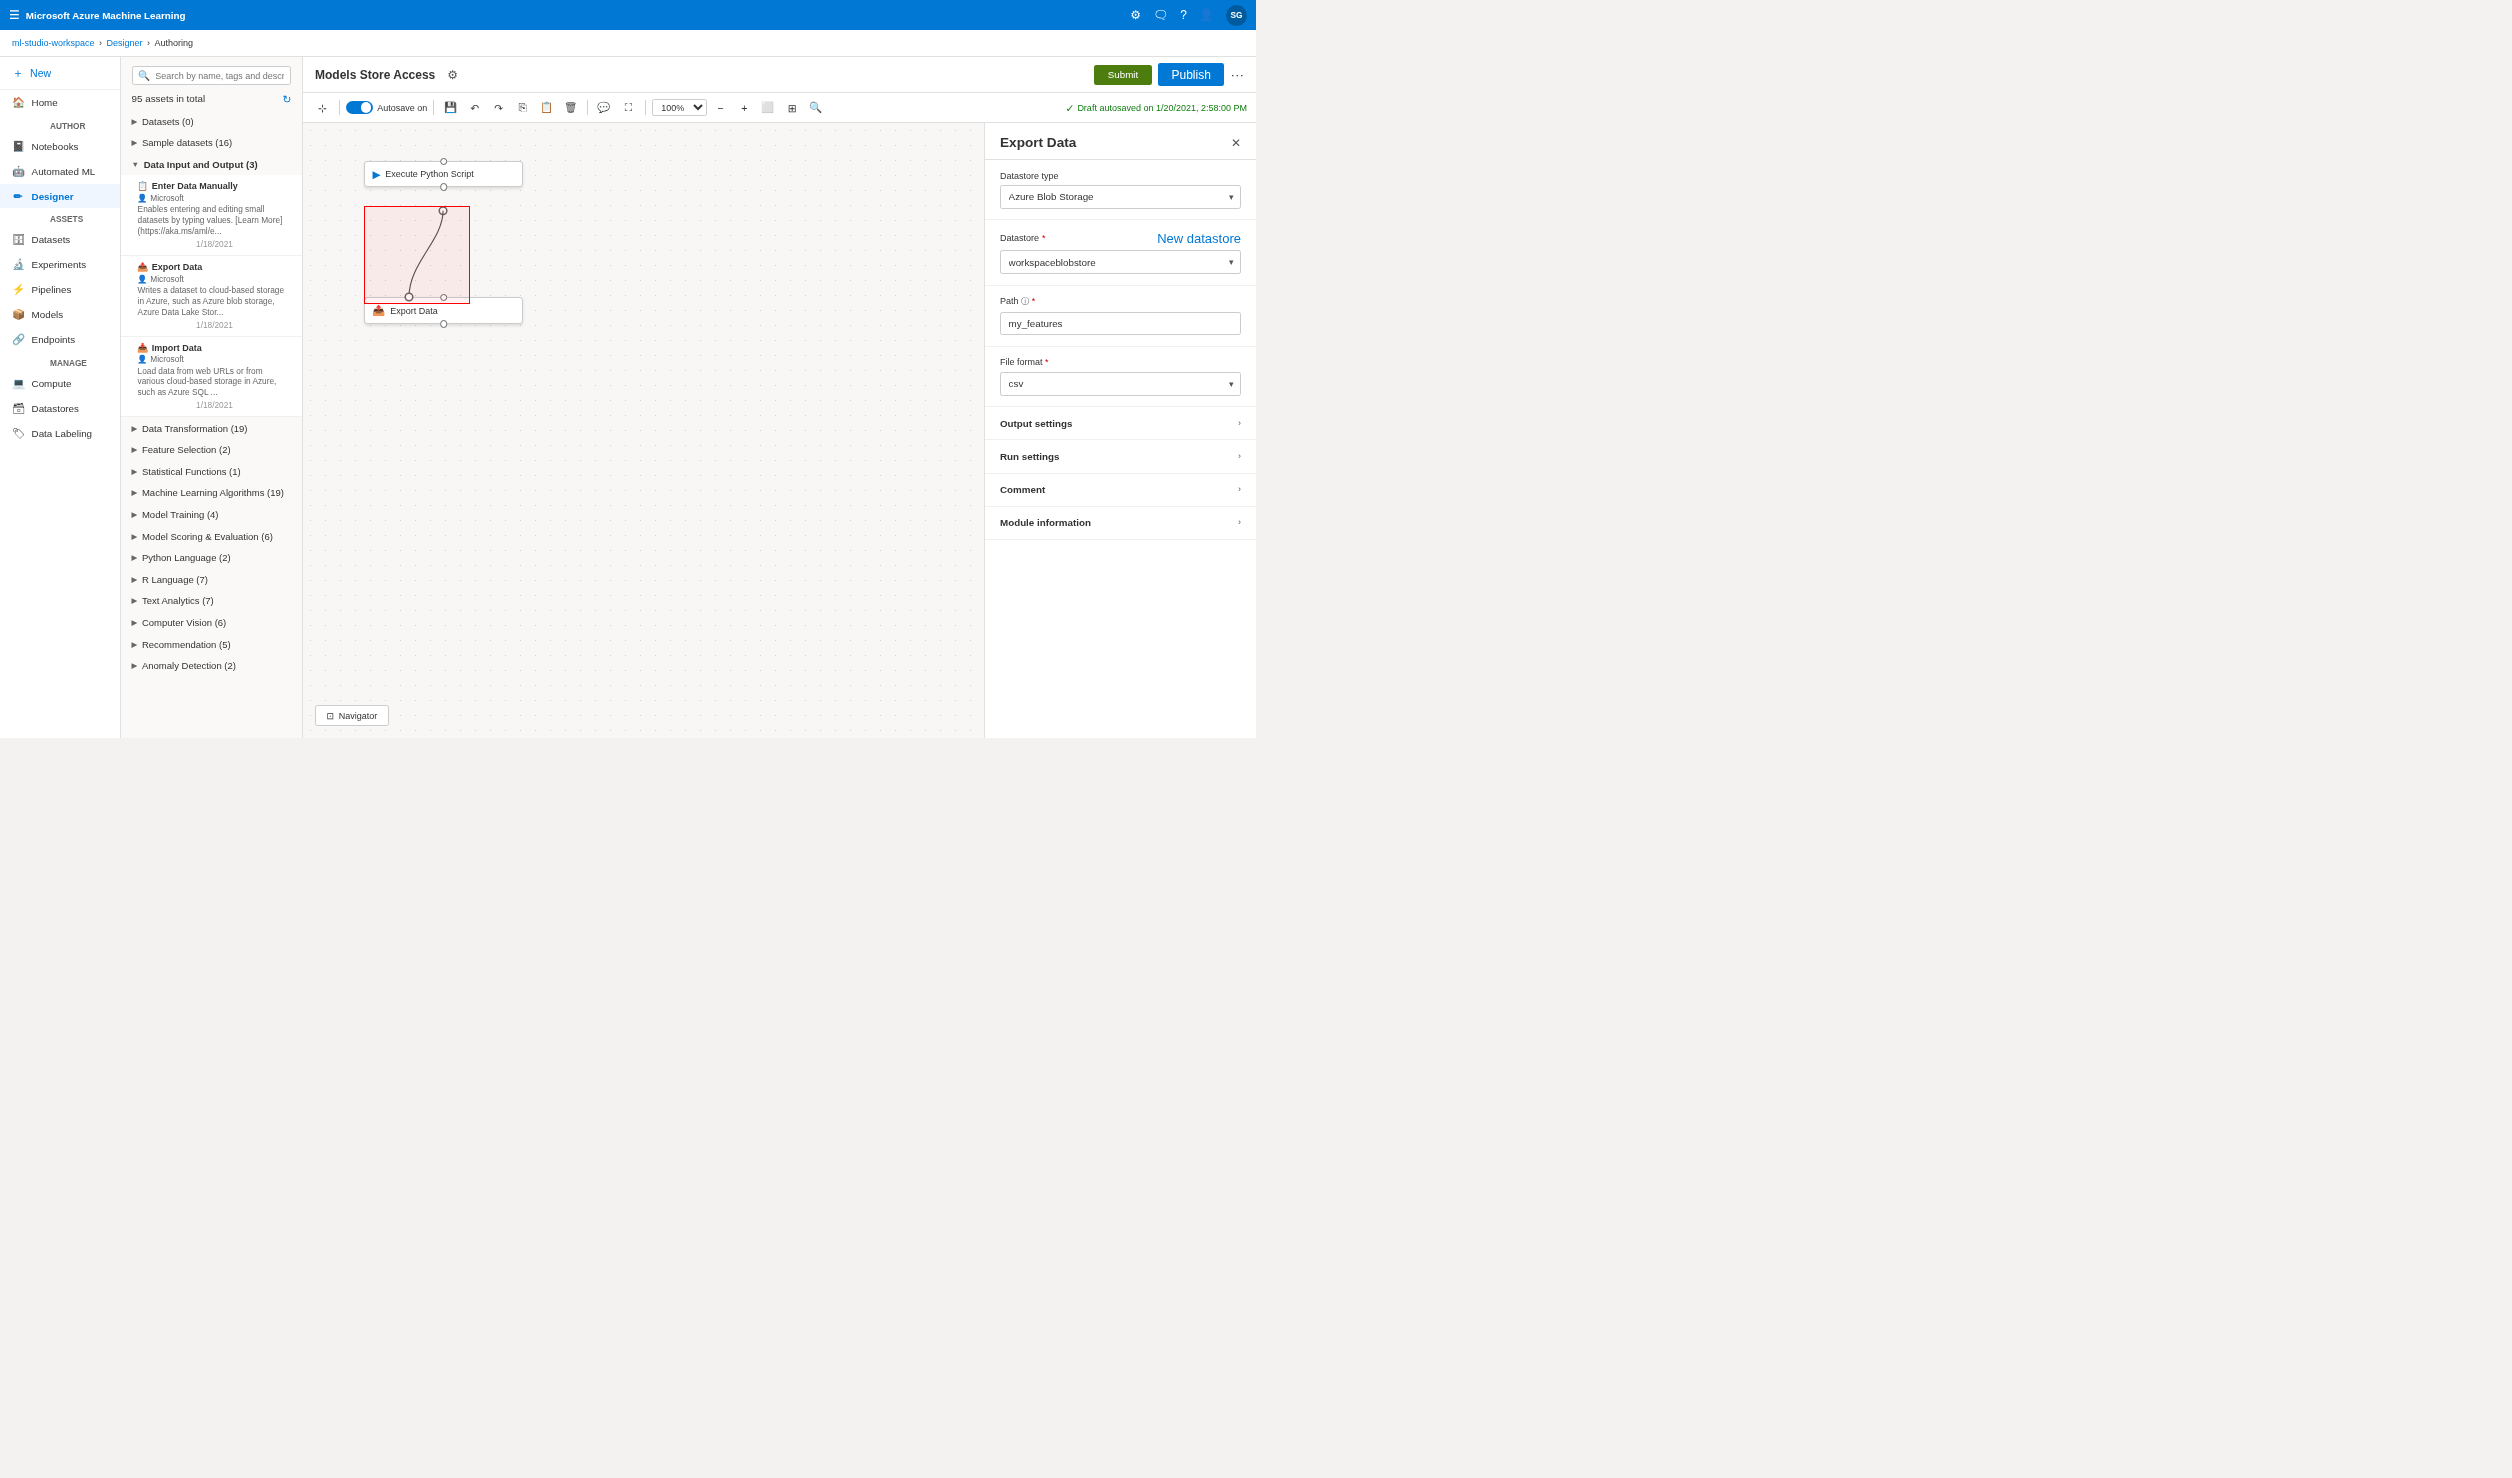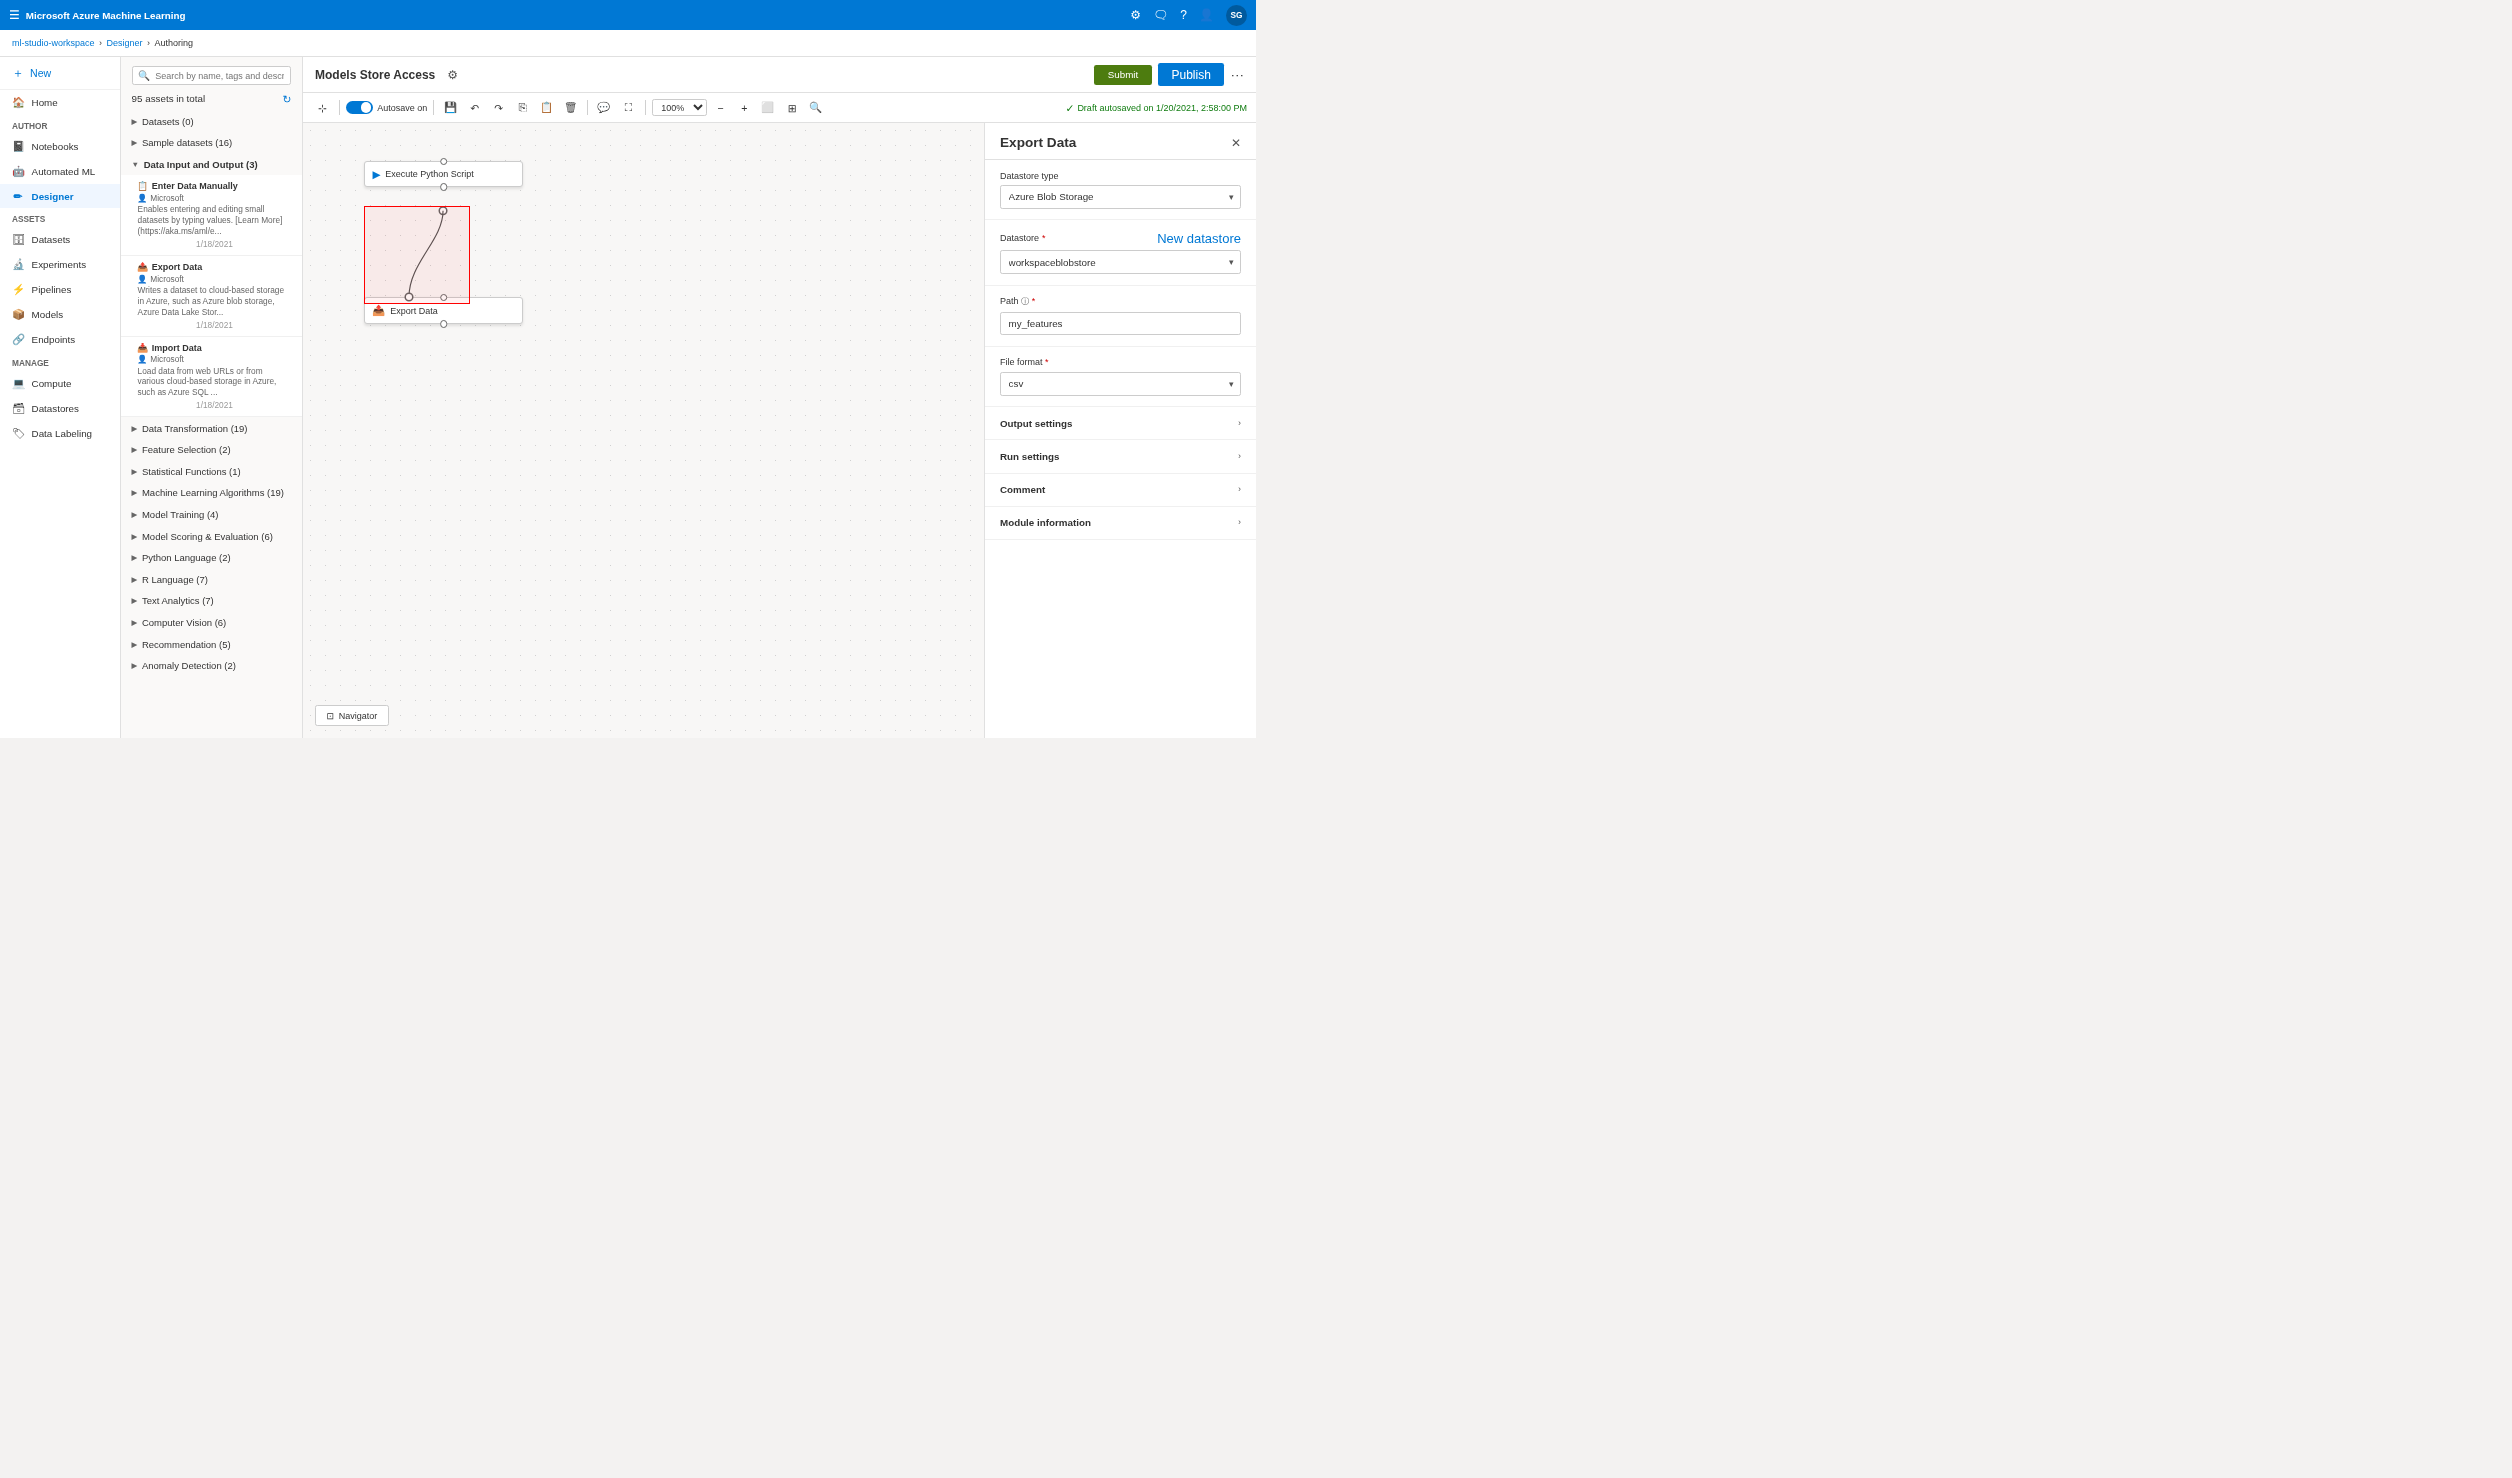--- a/index.html
+++ b/index.html
@@ -69,20 +69,21 @@
       color: #333;
       cursor: pointer;
     }
     .sidebar-item.active { background: #eff6ff; color: #0078d4; font-weight: 600; }
     .sidebar-section-label {
       padding: 6px 12px 3px;
       font-size: 8.3px;
       color: #666;
       font-weight: 600;
       text-transform: uppercase;
+      margin-left: 38px;
     }
     .sidebar-icon { font-size: 10.6px; width: 12px; text-align: center; }
 
     
     .assets-panel {
       width: 182px;
       background: #faf9f8;
       border-right: 0.8px solid #e0e0e0;
       display: flex;
       flex-direction: column;

